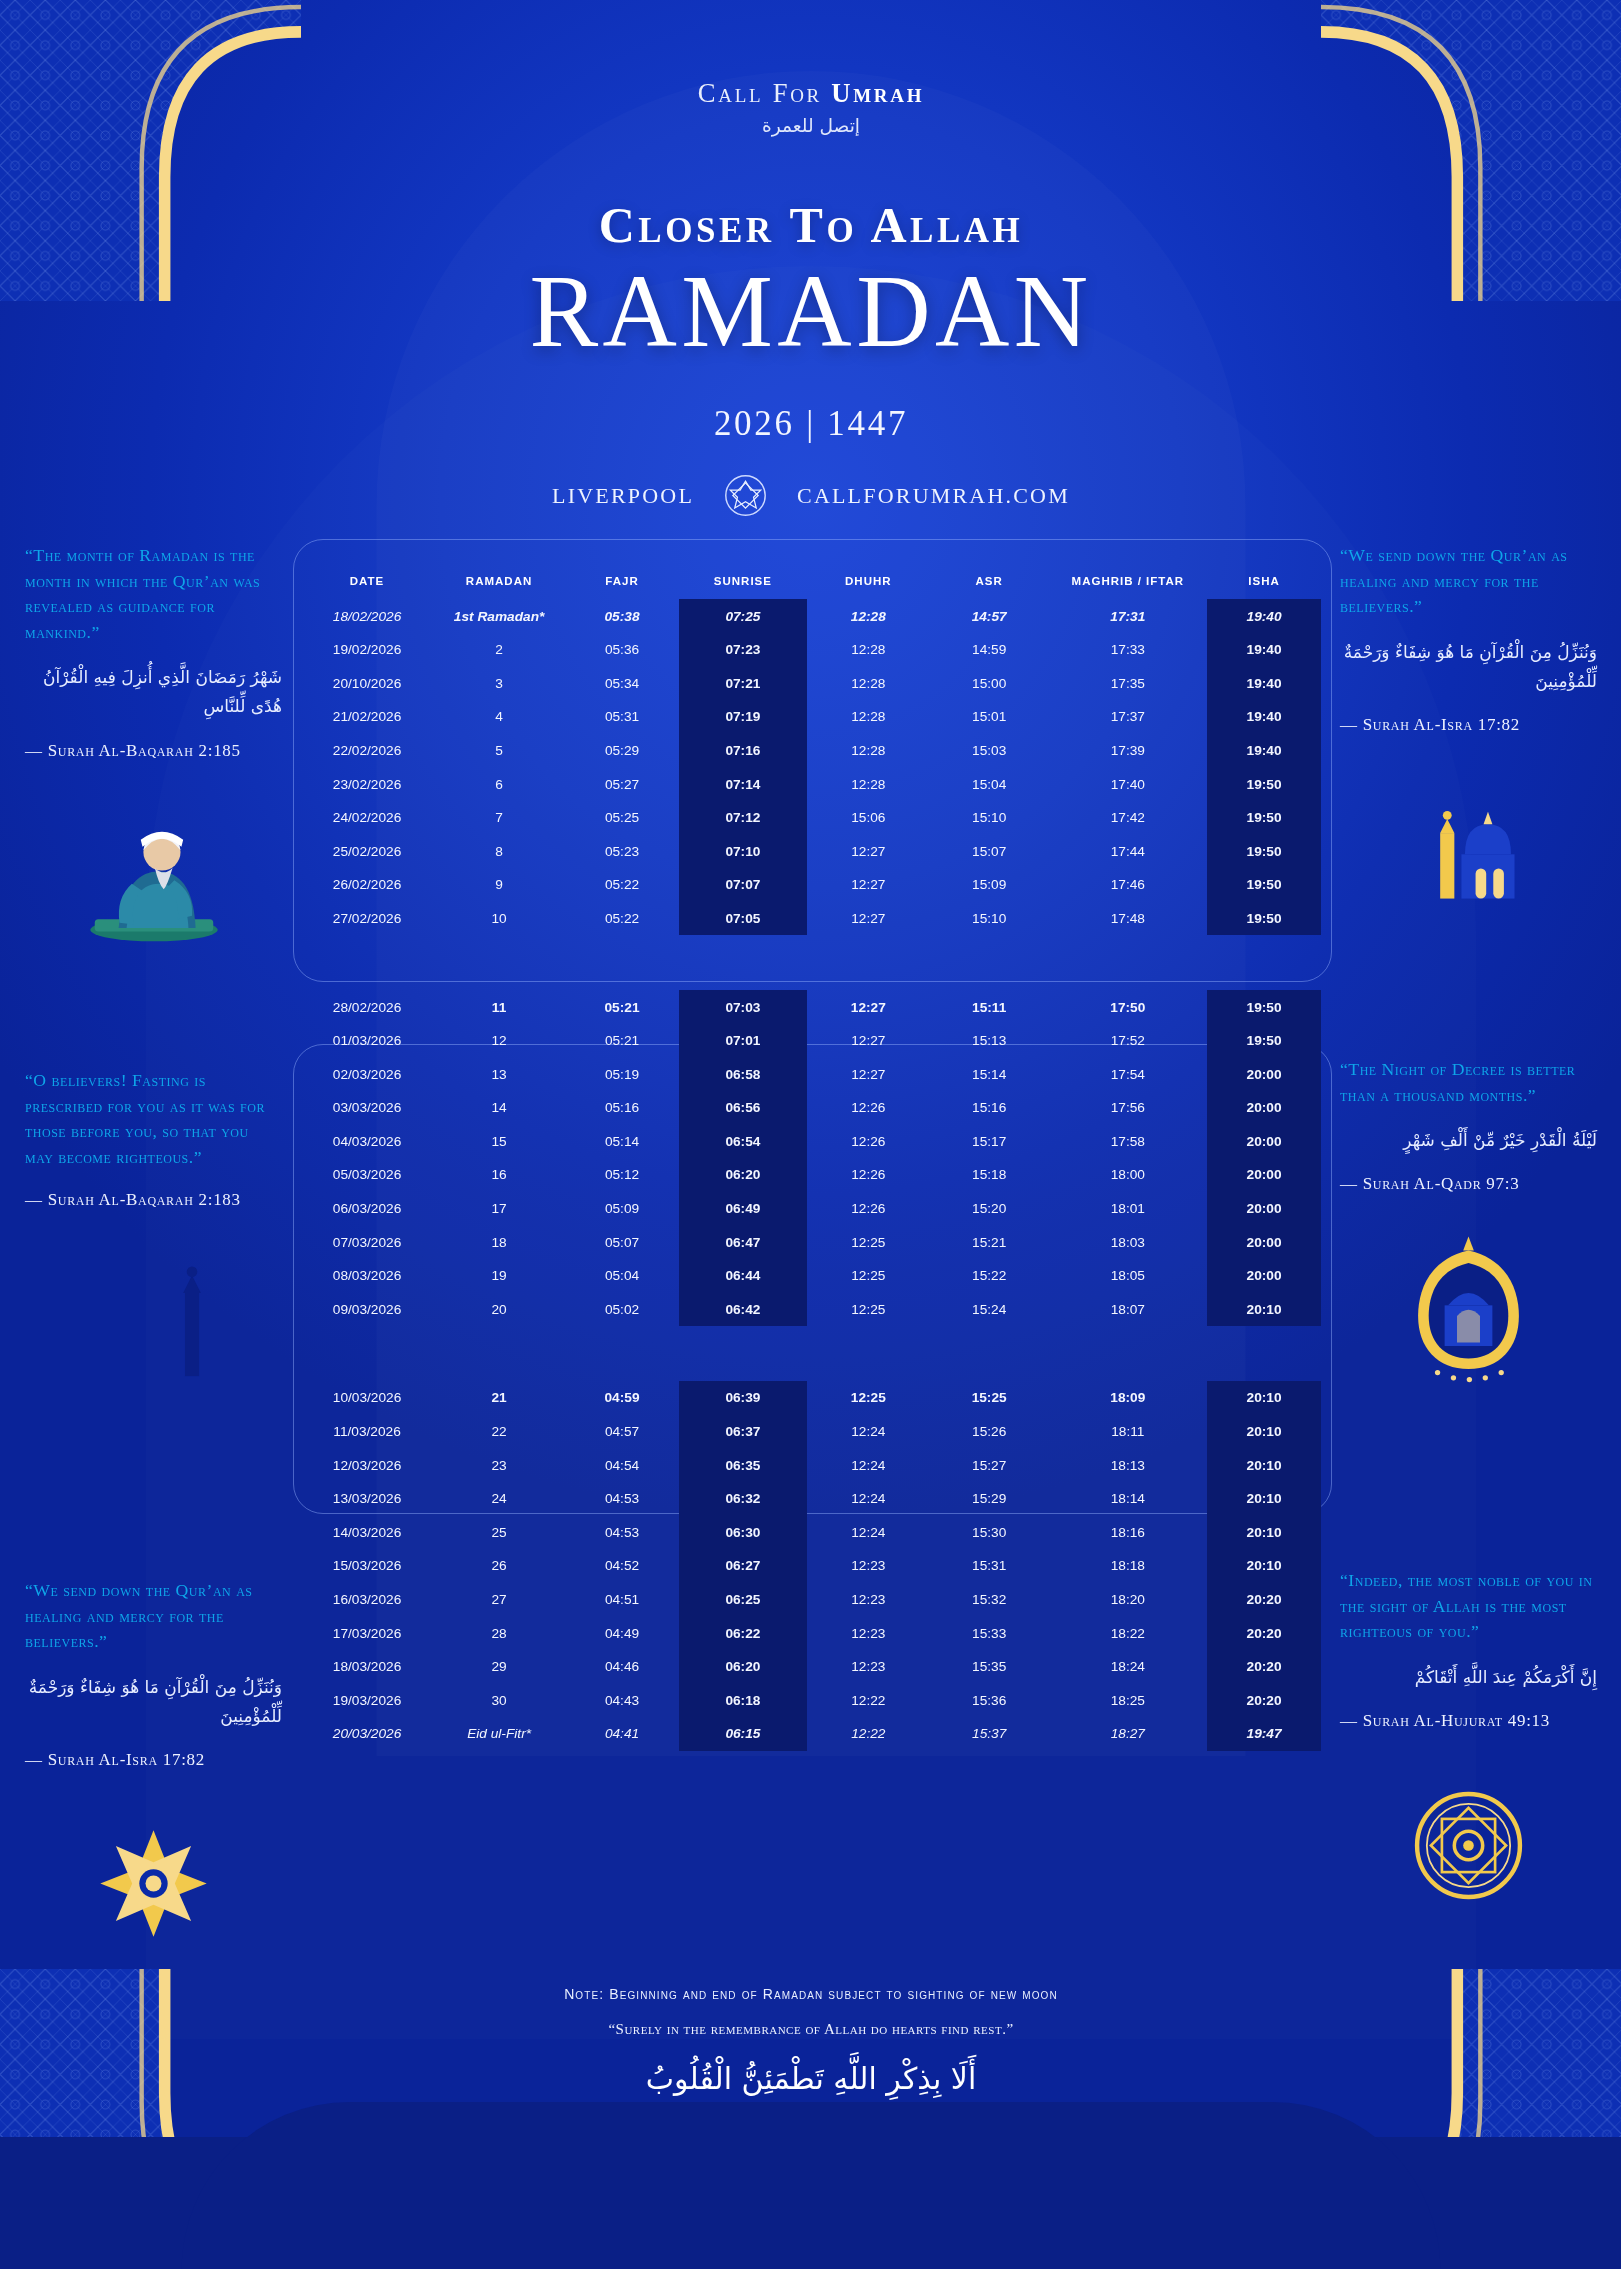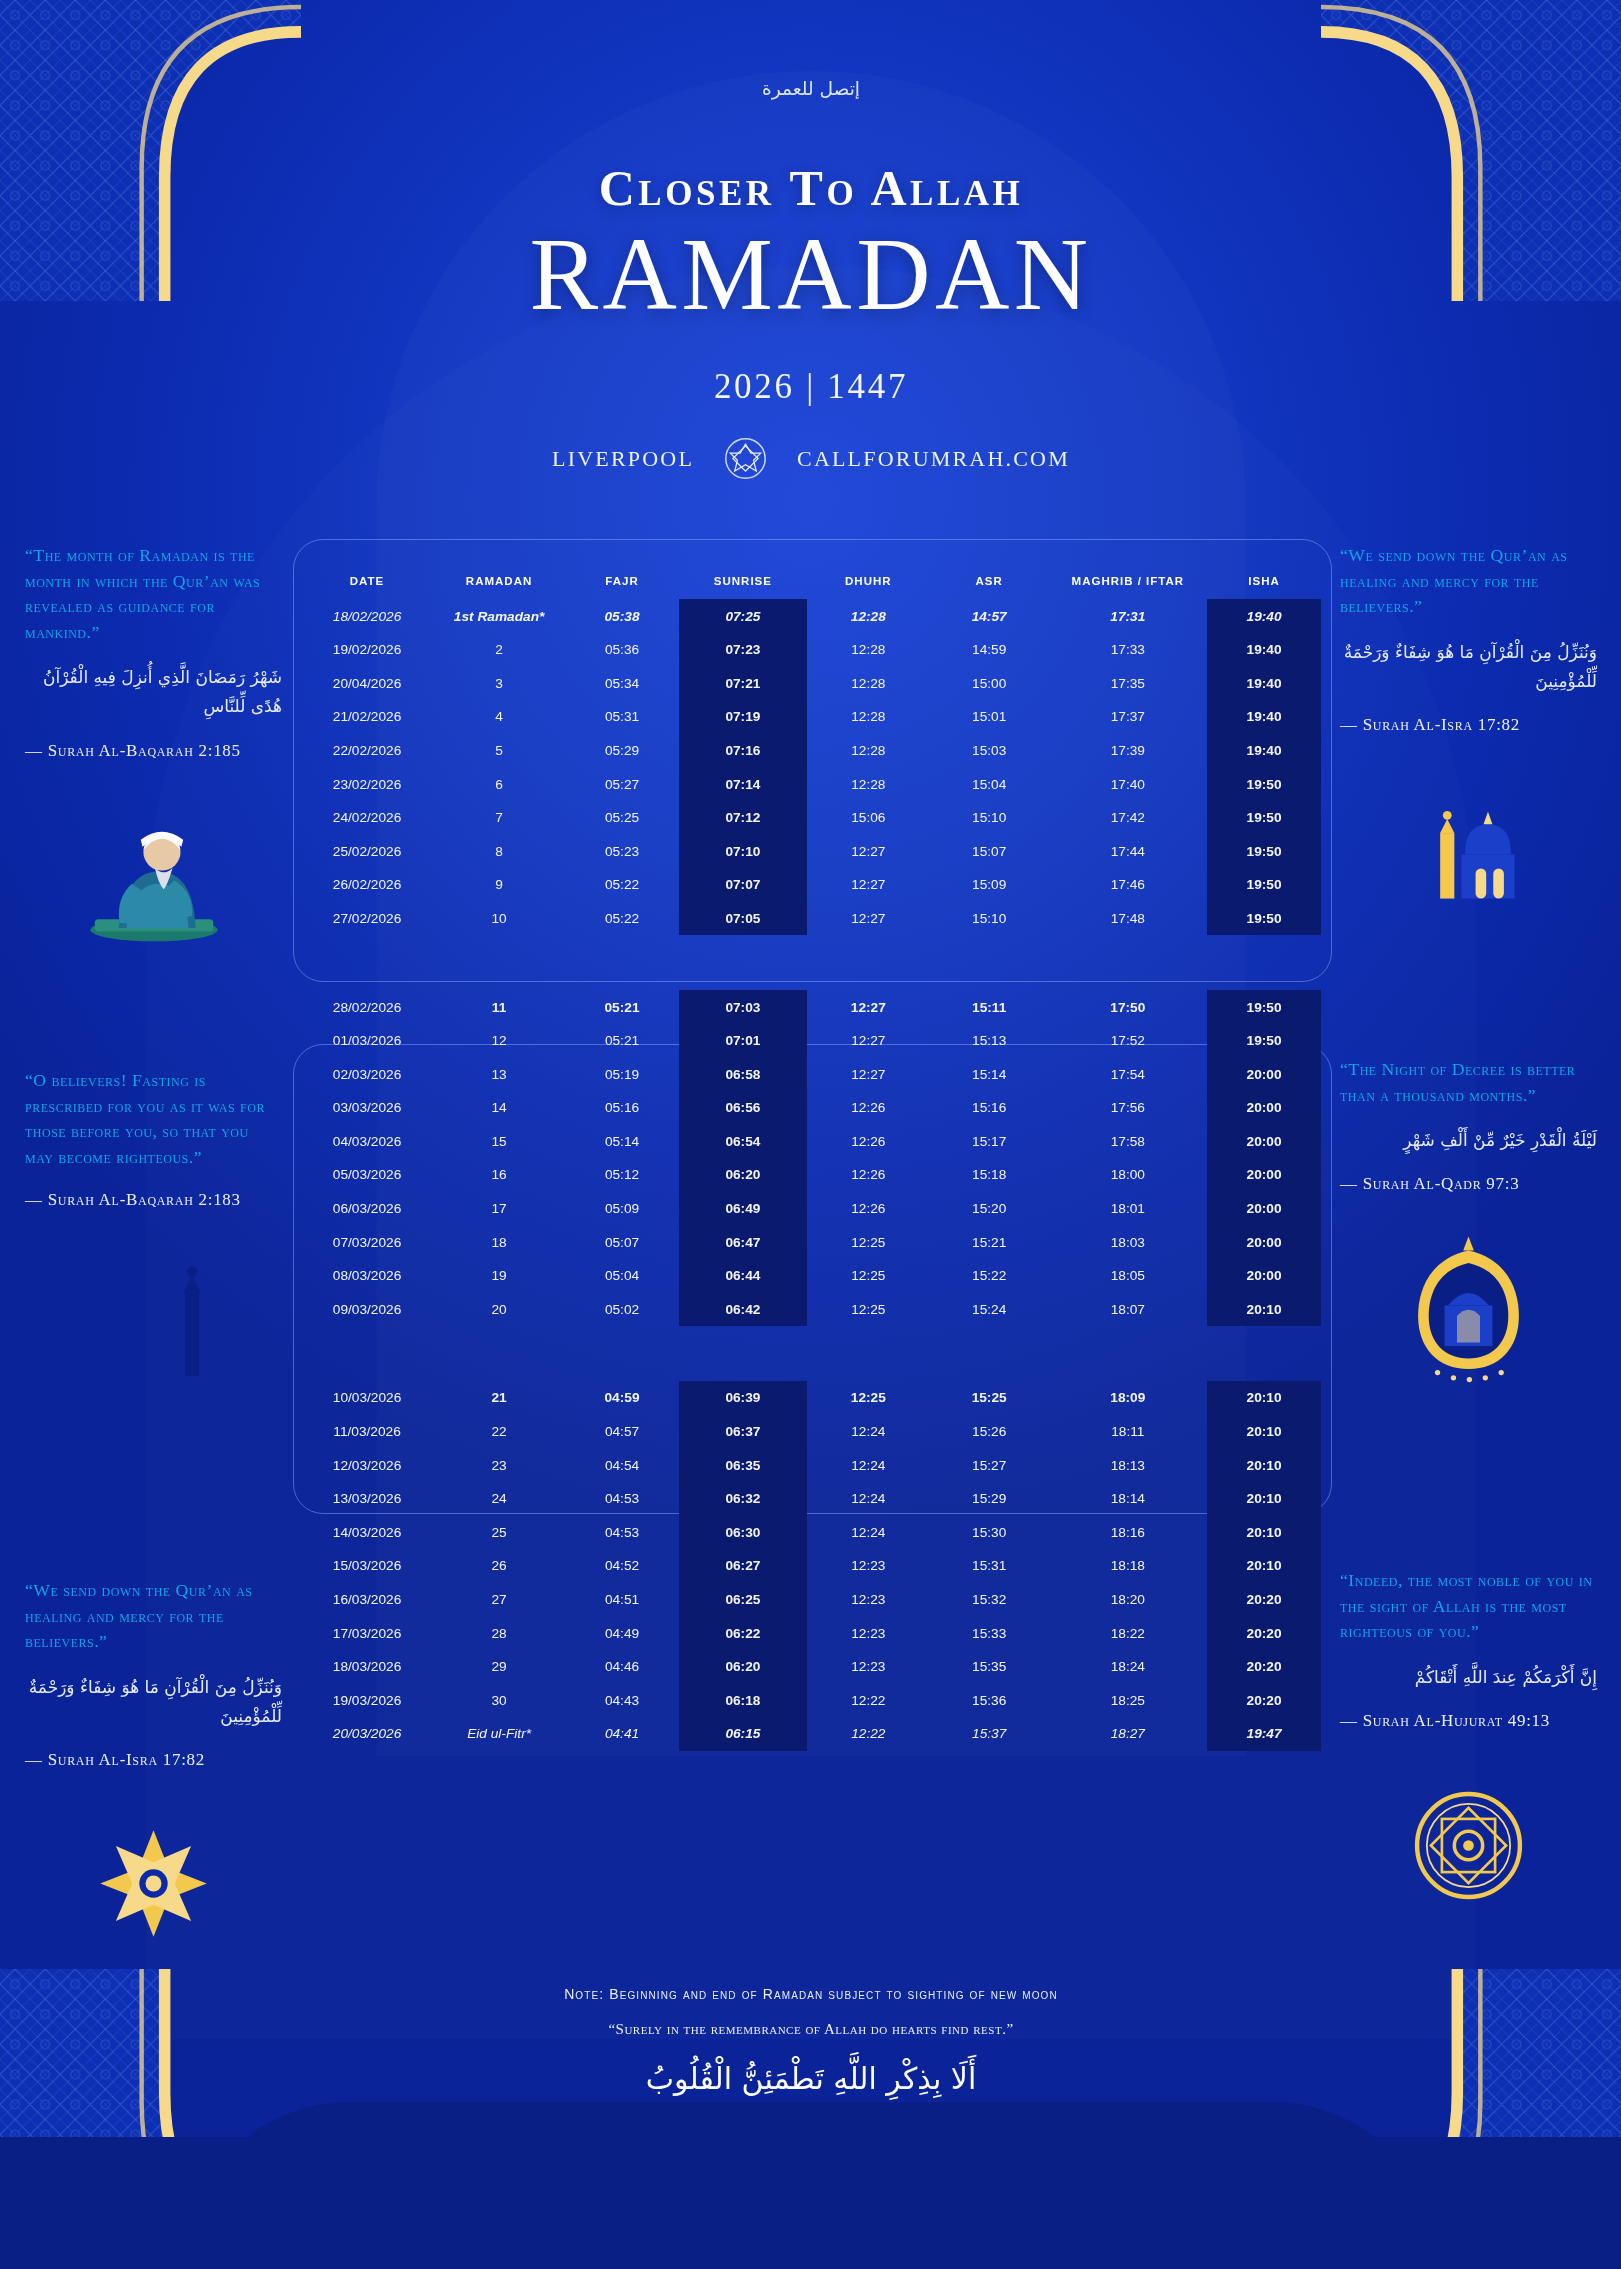--- a/index.html
+++ b/index.html
@@ -265,20 +265,21 @@
 <svg class="corner-gold" style="bottom:0;right:0;transform:scale(-1,-1)" viewBox="0 0 340 340">
   <g clip-path="url(#clipTL)">
       <rect width="340" height="340" fill="url(#geo)"></rect>
     </g>
   <path d="M340 36 Q186 36 186 200 V340" fill="none" stroke="#f7d98a" stroke-width="13"></path>
   <path d="M340 8 Q160 8 160 190 V340" fill="none" stroke="#f7d98a" stroke-width="5" stroke-opacity="0.75"></path>
 </svg>
 
 <div class="header">
   <div class="brand">
+    <div class="brand-line1"><span>Call For </span><b>Umrah</b></div>
     <div class="brand-ar">إتصل للعمرة</div>
   </div>
   <div class="title1">Closer To Allah</div>
   <div class="title2">RAMADAN</div>
   <div class="year">2026 | 1447</div>
   <div class="cityrow">
     <span>LIVERPOOL</span>
     <span class="star-badge">
       <svg width="43" height="43" viewBox="0 0 48 48">
         <circle cx="24" cy="24" r="22" fill="none" stroke="#cdd9ff" stroke-width="1.6"></circle>
@@ -434,21 +435,21 @@
           <td class="col-date">19/02/2026</td>
           <td class="col-ram">2</td>
           <td class="col-fajr">05:36</td>
           <td class="col-sunrise dark">07:23</td>
           <td class="col-dhuhr">12:28</td>
           <td class="col-asr">14:59</td>
           <td class="col-maghrib">17:33</td>
           <td class="col-isha dark">19:40</td>
         </tr>
         <tr>
-          <td class="col-date">20/04/2026</td>
+          <td class="col-date">20/10/2026</td>
           <td class="col-ram">3</td>
           <td class="col-fajr">05:34</td>
           <td class="col-sunrise dark">07:21</td>
           <td class="col-dhuhr">12:28</td>
           <td class="col-asr">15:00</td>
           <td class="col-maghrib">17:35</td>
           <td class="col-isha dark">19:40</td>
         </tr>
         <tr>
           <td class="col-date">21/02/2026</td>

